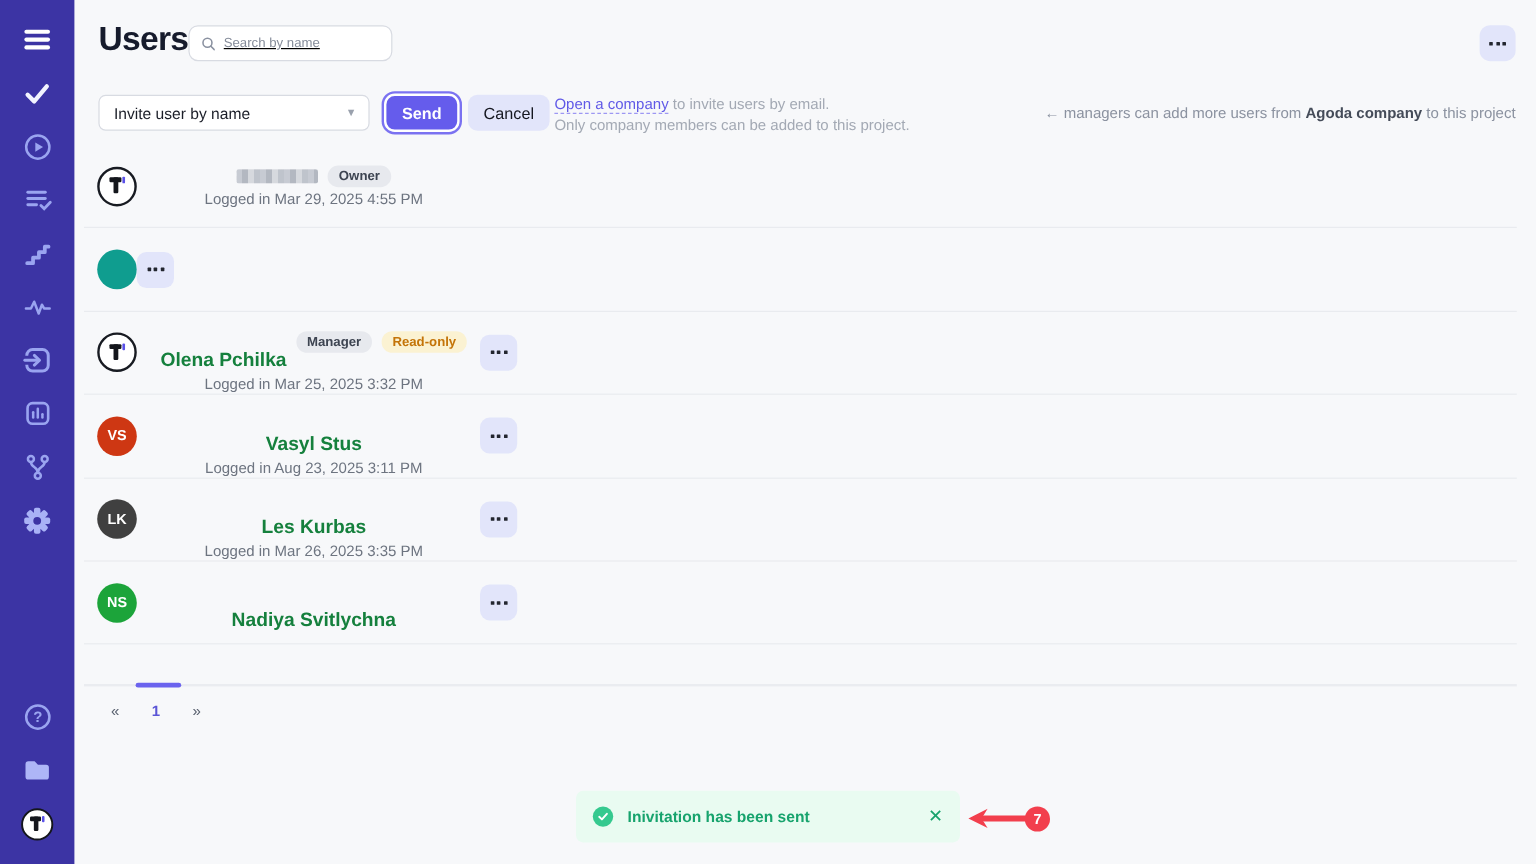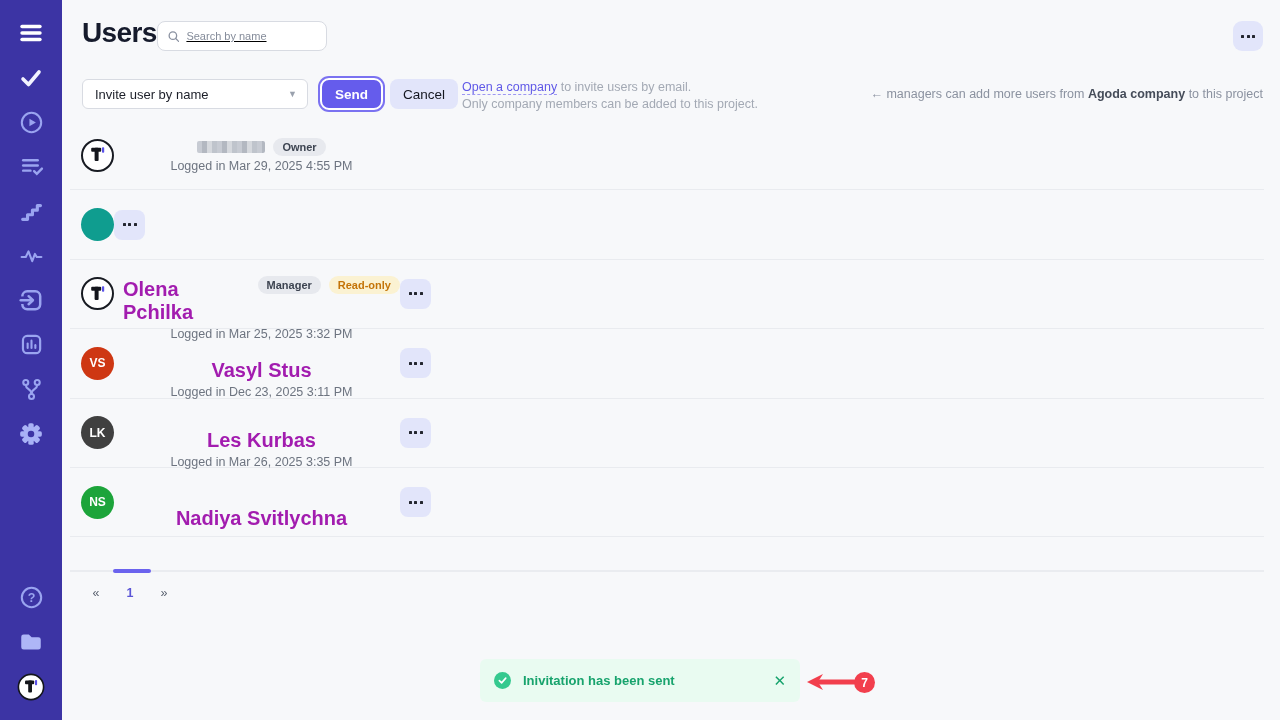--- a/index.html
+++ b/index.html
@@ -81,21 +81,21 @@
     display:flex; align-items:center; padding-left:11px;
   }
   .avatar {
     width:33px; height:33px; border-radius:50%; flex:0 0 33px;
     display:flex; align-items:center; justify-content:center;
     color:#fff; font-size:12px; font-weight:700;
   }
   .avatar-logo { background:#fff; border:2.5px solid #181b22; }
   .row-info { margin-left:9px; width:277px; display:flex; flex-direction:column; justify-content:center;align-items:center; }
   .name-line { display:flex; align-items:center; gap:8px; }
-  .uname { font-size:20px; font-weight:700; color:#a21caf;margin-top:32px; }
+  .uname { font-size:16px; font-weight:700; color:#15803d;margin-top:32px; }
   .redacted {
     height:12px; border-radius:2px; display:inline-block;
     background:
       repeating-linear-gradient(90deg,#c7cbd3 0 5px,#b3b8c1 5px 10px,#d6d9de 10px 15px,#bfc4cc 15px 20px),
       repeating-linear-gradient(0deg,rgba(255,255,255,.35) 0 3px,rgba(0,0,0,.10) 3px 6px);
     filter:blur(.6px);
   }
   .badge {
     font-size:11px; font-weight:600; padding:3px 9px; border-radius:10px; white-space:nowrap;
   }
@@ -368,21 +368,21 @@
           <i></i>
         </span>
       </button>
     </div>
     <div class="row">
       <div class="avatar" style="background: rgb(206, 55, 19);">VS</div>
       <div class="row-info">
         <div class="name-line">
           <span class="uname">Vasyl Stus</span>
         </div>
-        <div class="logged">Logged in Dec 23, 2025 3:11 PM</div>
+        <div class="logged">Logged in Aug 23, 2025 3:11 PM</div>
       </div>
       <button class="menu-btn">
         <span style="display: flex; gap: 2.5px;">
           <i></i>
           <i></i>
           <i></i>
         </span>
       </button>
     </div>
     <div class="row">

